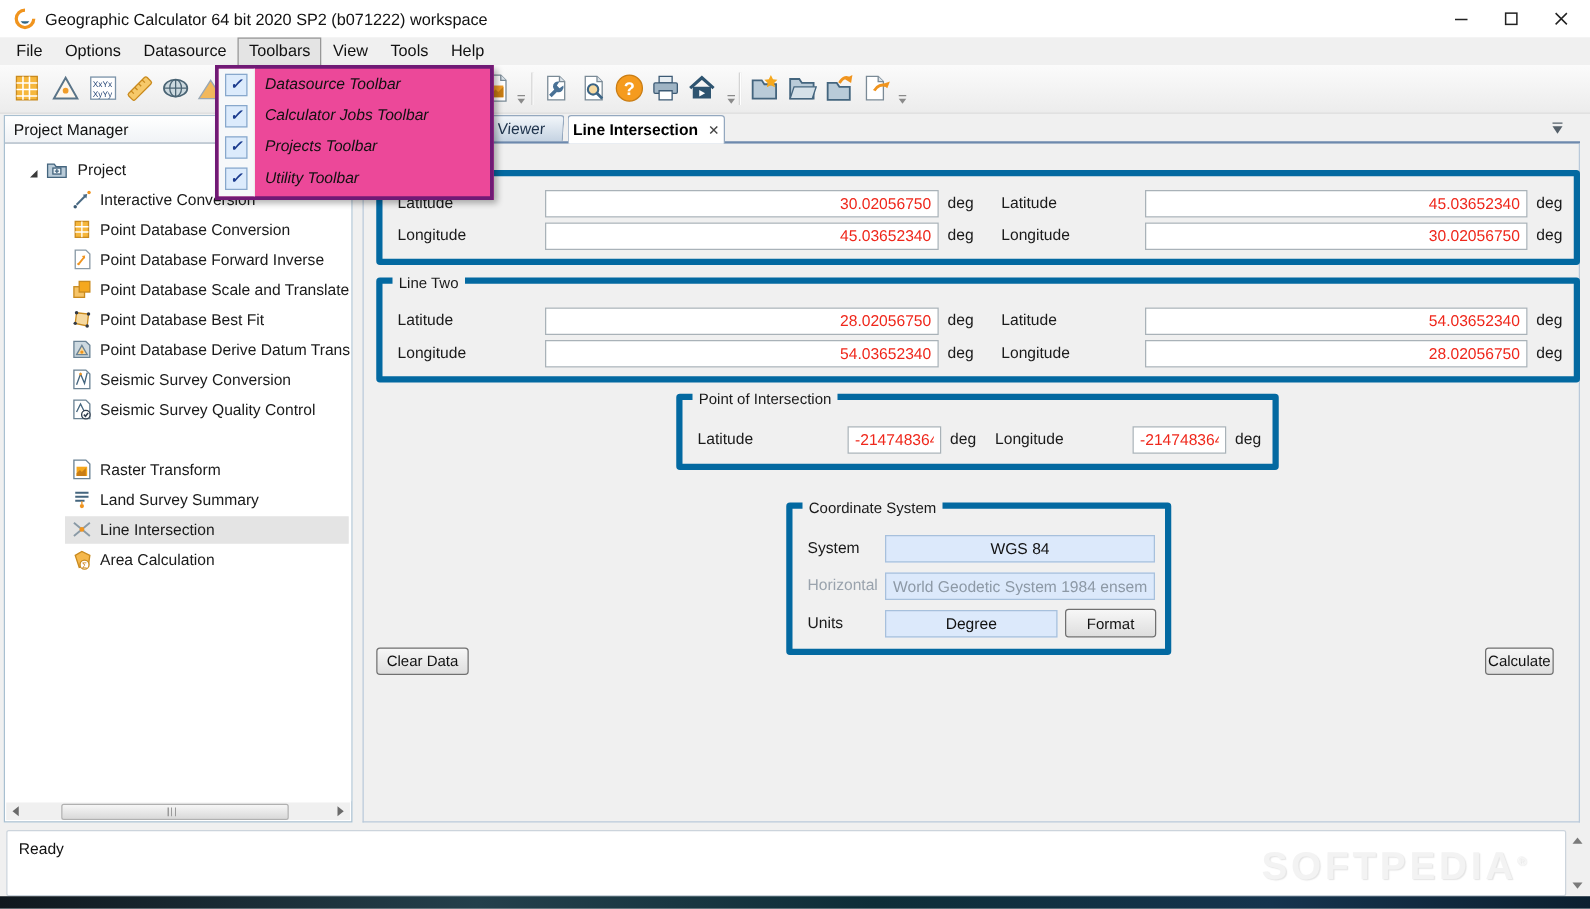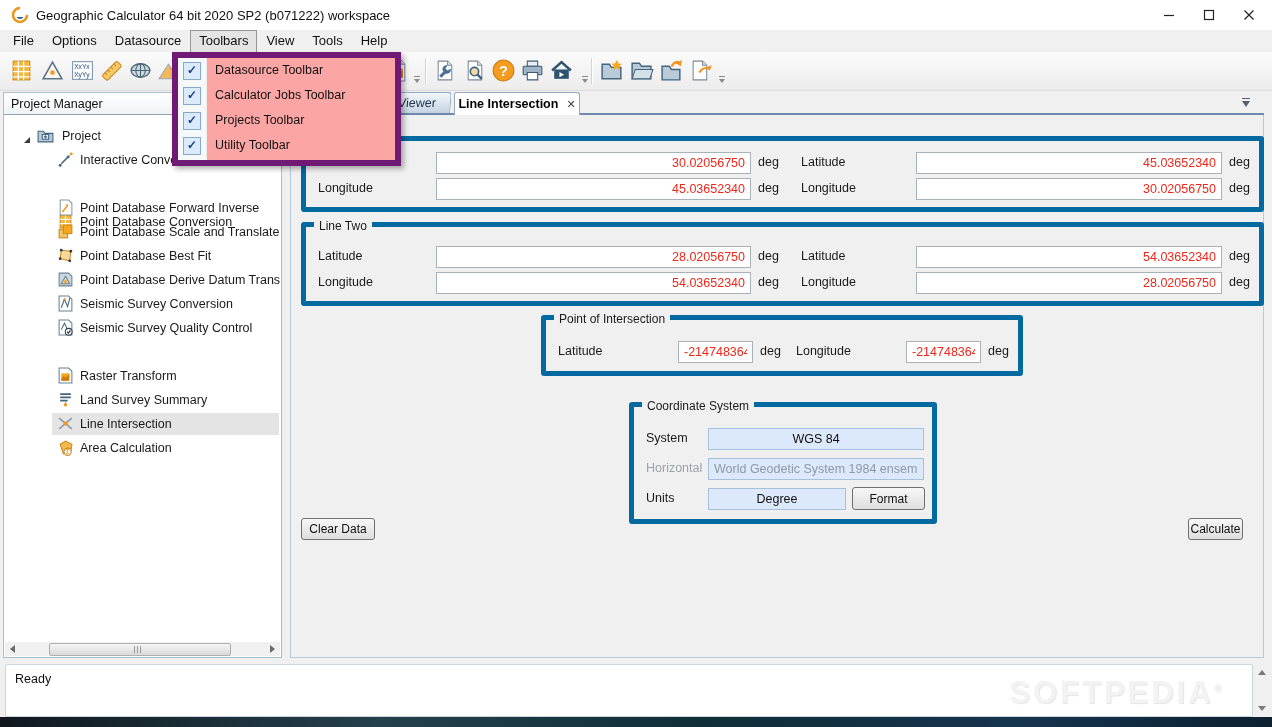--- a/index.html
+++ b/index.html
@@ -18,22 +18,22 @@
   
   #toolbar-row{left:0;top:52px;width:1272px;height:38px;
       background:linear-gradient(#fbfbfb,#ececec);border-bottom:1px solid #dcdcdc;}
   .tbi{top:5px;width:27px;height:27px;display:flex;align-items:center;justify-content:center;}
   .tbi svg{width:25px;height:25px;}
   .tb-sep{top:6px;width:1px;height:26px;background:#d4d4d4;border-right:1px solid #fff;}
   .tb-ovf{top:24px;width:9px;height:9px;}
   .tb-ovf::before{content:"";position:absolute;left:1px;top:0;width:6px;height:1px;background:#8a8a8a;}
   .tb-ovf::after{content:"";position:absolute;left:1px;top:3px;border-left:3px solid transparent;border-right:3px solid transparent;border-top:4px solid #8a8a8a;}
   
-  #toolbars-menu{left:172px;top:52px;width:217px;height:102px;background:#fca5a5;border:6px solid #701a75;
-      box-shadow:3px 3px 5px rgba(0,0,0,.3);z-index:50;}
+  #toolbars-menu{left:172px;top:52px;width:217px;height:102px;background:#ec4899;border:3px solid #701a75;
+      box-shadow:3px 3px 5px rgba(0,0,0,.3);z-index:50;font-style:italic;}
   #toolbars-menu .gutter{position:absolute;left:0;top:0;bottom:0;width:28px;background:#f6f8fa;border-right:1px solid #ededed;}
   .tm-item{position:absolute;left:0;width:100%;height:25px;}
   .tm-check{position:absolute;left:5px;top:4px;width:16px;height:16px;background:#dcebfc;border:1px solid #88a8cc;
       font-size:12px;font-weight:bold;color:#1c3c8e;text-align:center;line-height:15px;}
   .tm-check::before{content:"✓";}
   .tm-label{position:absolute;left:37px;top:5px;font-size:12.5px;color:#111;}
   
   #pm-panel{left:3px;top:92px;width:279px;height:566px;border:1px solid #a8bfd0;background:#fff;box-sizing:border-box;}
   #pm-header{position:absolute;left:0;top:0;right:0;height:22px;background:linear-gradient(#ffffff,#f0f3f6);
       border-bottom:1px solid #93a4b4;box-sizing:border-box;}
@@ -267,21 +267,21 @@
       </div>
       <div class="trow" style="top:34px;">
         <span class="ti"><svg viewBox="0 0 16 16">
               <path d="M4 12 10.5 5.5" stroke="#4a6a84" stroke-width="1.5" fill="none"></path>
               <path d="M12 4l-3.4.6L11.4 7.4Z" fill="#4a6a84"></path>
               <circle cx="3" cy="13.5" r="1.3" fill="#3a5a74"></circle>
               <circle cx="13.4" cy="2.8" r="1.3" fill="#f0941e"></circle>
             </svg></span>
         <span class="tl">Interactive Conversion</span>
       </div>
-      <div class="trow" style="top:58px;margin-top:38px;">
+      <div class="trow" style="top:58px;">
         <span class="ti"><svg viewBox="0 0 16 16">
               <rect x="3" y="2" width="10" height="12" fill="#f6b73c" stroke="#c98a1e"></rect>
               <path d="M3 6h10M3 10h10M8 2v12" stroke="#fff" fill="none"></path>
             </svg></span>
         <span class="tl">Point Database Conversion</span>
       </div>
       <div class="trow" style="top:82px;">
         <span class="ti"><svg viewBox="0 0 16 16">
               <path d="M3 1h8l3 3v11H3Z" fill="#fff" stroke="#8a9aa6"></path>
               <path d="M6 11 10 6" stroke="#f0941e" stroke-width="1.4" fill="none"></path>

